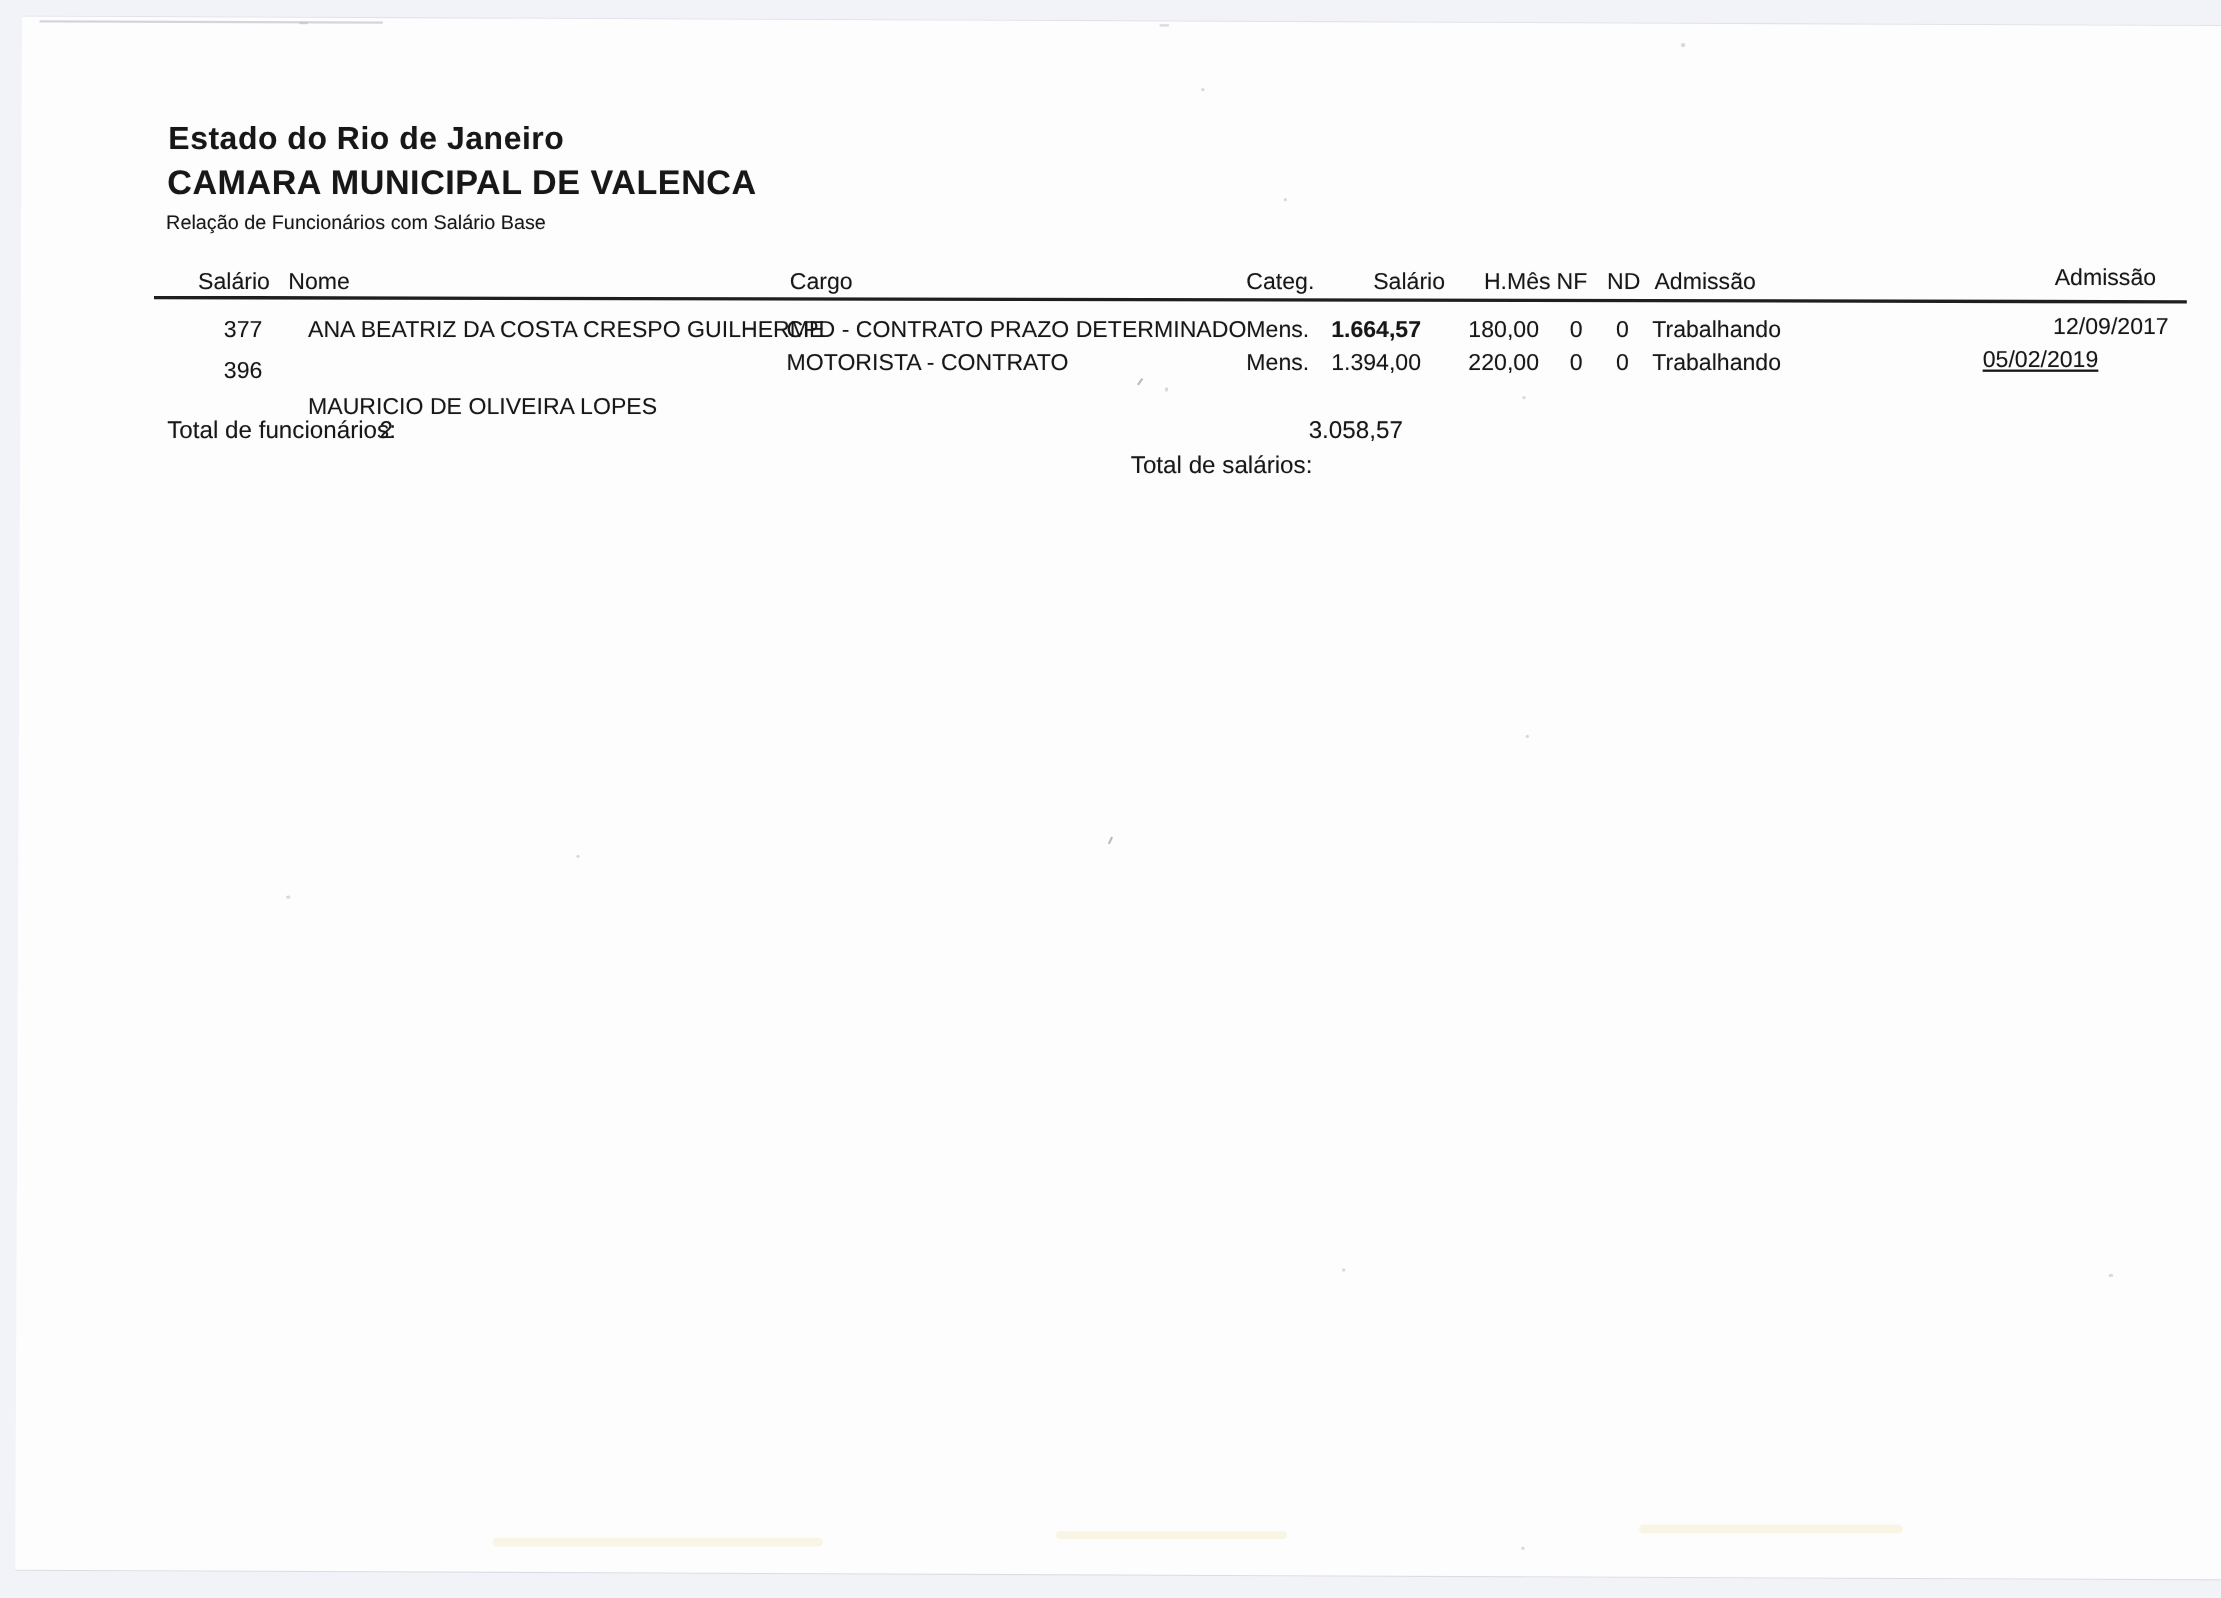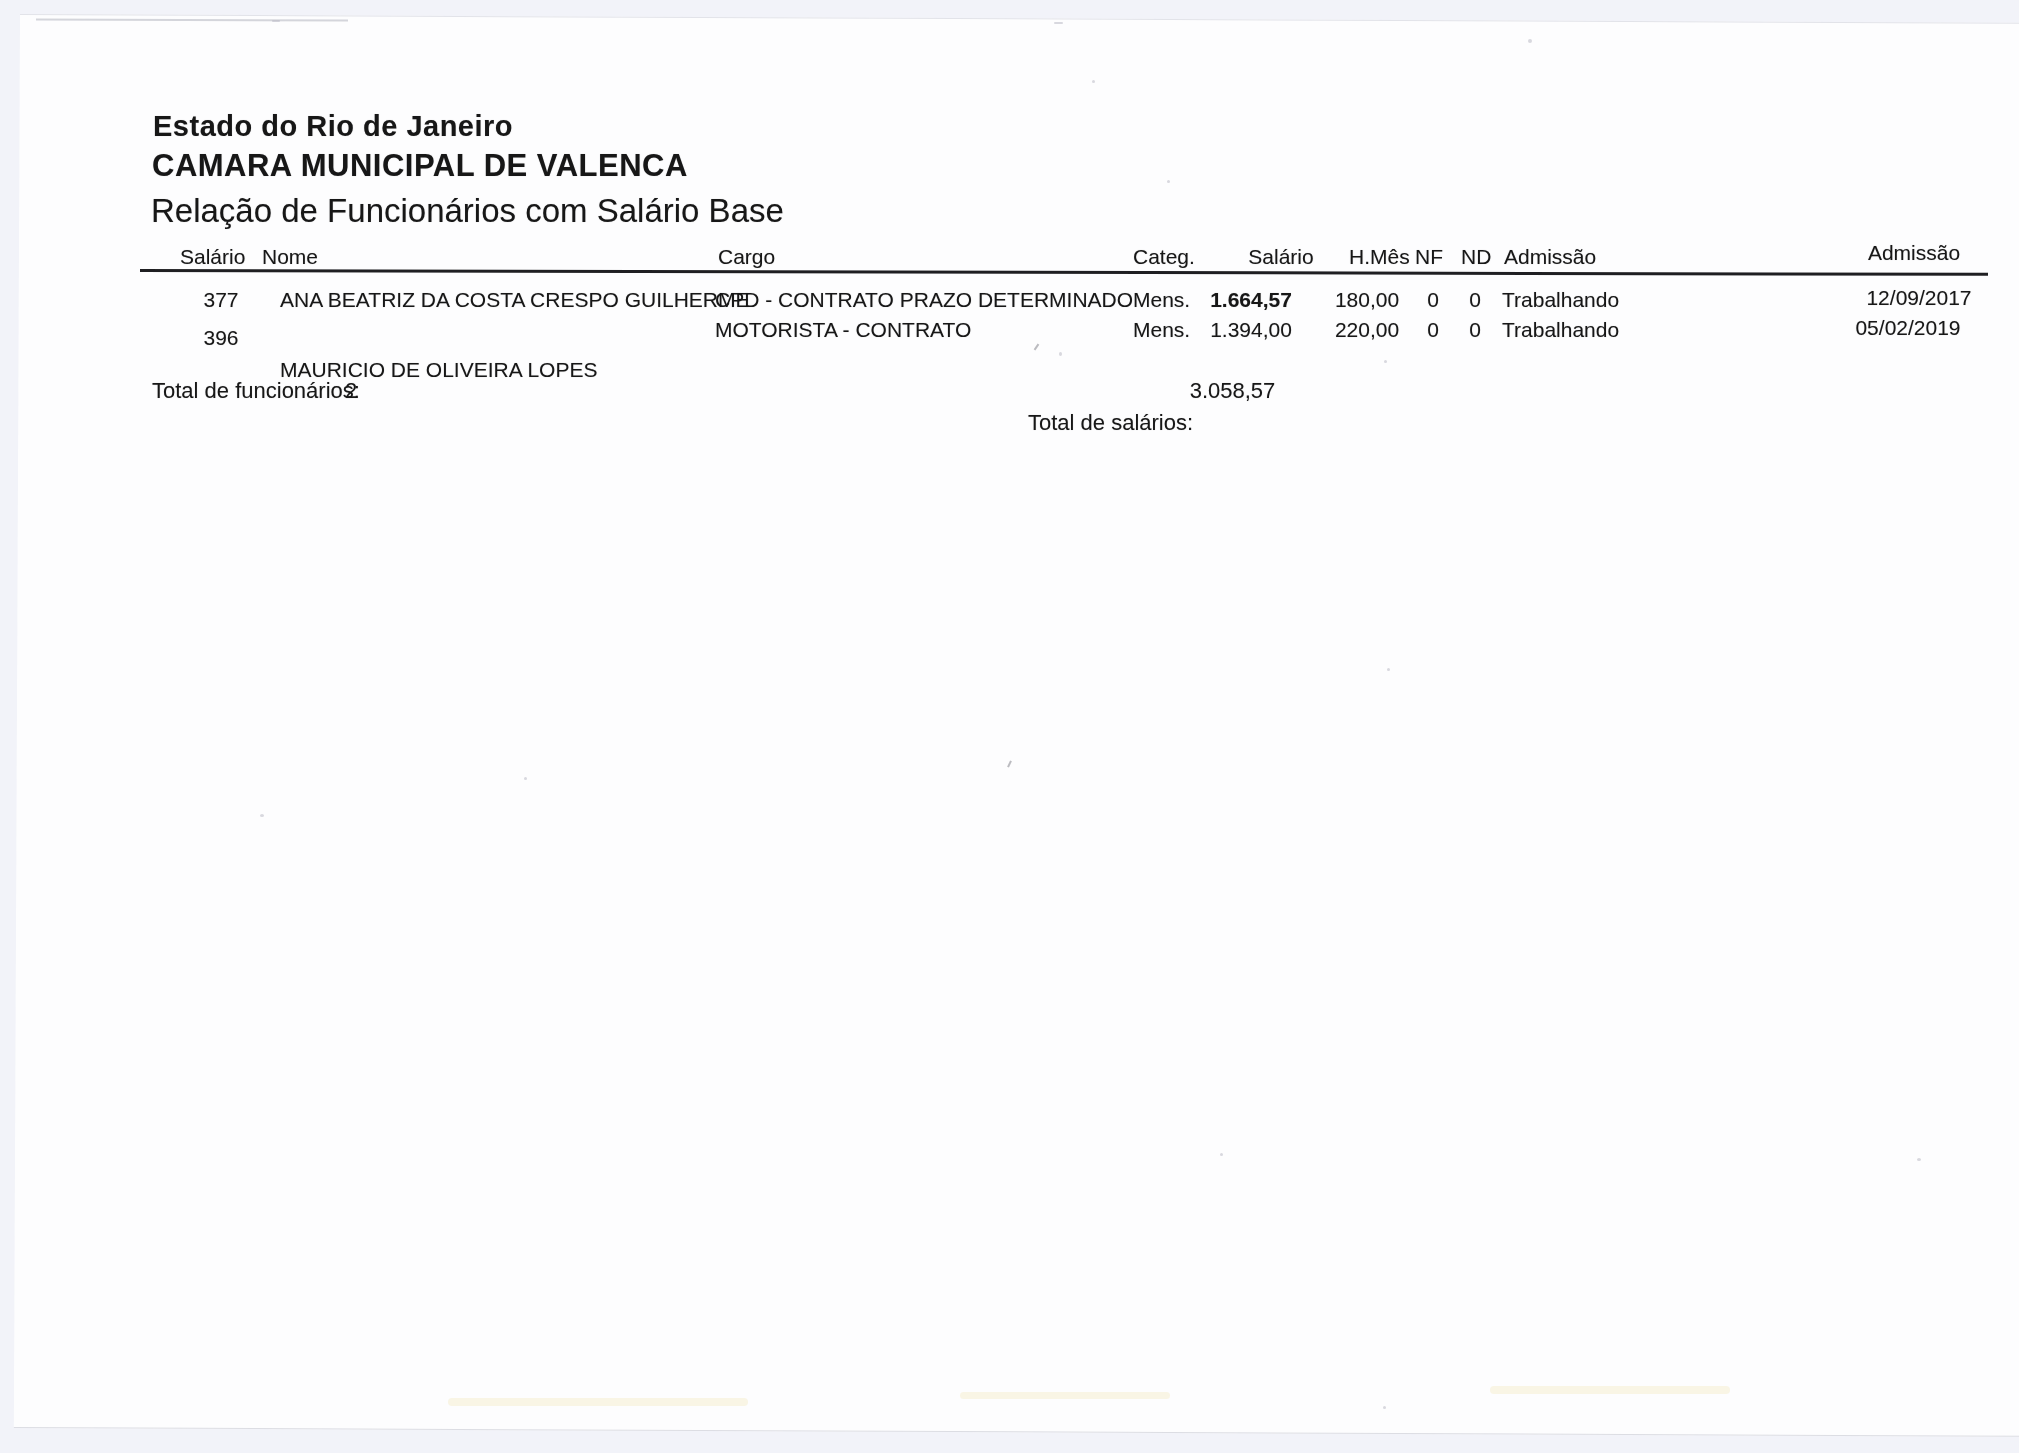--- a/index.html
+++ b/index.html
@@ -18,21 +18,21 @@
     background:#fdfdfe;
     border-top:1px solid #e2e3e9;
     border-bottom:1px solid #dcdde3;
     transform:rotate(0.25deg);
     transform-origin:top left;
   }
   .content{position:absolute;left:0;top:0;width:2019px;height:1453px;}
   .txt{position:absolute;white-space:nowrap;text-shadow:0 0 1px rgba(20,20,20,.25);}
   .title1{font-size:29px;font-weight:bold;letter-spacing:.5px;}
   .title2{font-size:31px;font-weight:bold;letter-spacing:.5px;}
-  .subtitle{font-size:33px;}
+  .subtitle{font-size:18px;}
   .hdr{font-size:21px;}
   .cell{font-size:21px;}
   .tot{font-size:22px;}
   .right{text-align:center;}
   .center{text-align:center;}
   .rule{
     position:absolute;left:140px;top:269px;width:1848px;height:3px;
     background:#1f1f22;transform:rotate(0.12deg);transform-origin:left center;
   }
   .edgeline{
@@ -85,21 +85,21 @@
   <div>
     <div class="txt cell right" style="left:175px;top:326px;width:92px;">396</div>
     <div class="txt cell" style="left:280px;top:318px;margin-top:40px;">MAURICIO DE OLIVEIRA LOPES</div>
     <div class="txt cell" style="left:715px;top:318px;">MOTORISTA - CONTRATO</div>
     <div class="txt cell" style="left:1133px;top:318px;">Mens.</div>
     <div class="txt cell right" style="left:1180px;top:318px;width:142px;">1.394,00</div>
     <div class="txt cell right" style="left:1330px;top:318px;width:74px;">220,00</div>
     <div class="txt cell center" style="left:1420px;top:318px;width:26px;">0</div>
     <div class="txt cell center" style="left:1462px;top:318px;width:26px;">0</div>
     <div class="txt cell" style="left:1502px;top:318px;">Trabalhando</div>
-    <div class="txt cell right" style="left:1834px;top:316px;width:148px;">05/02/2019</div>
+    <div class="txt cell right" style="left:1781px;top:316px;width:148px;text-decoration:underline;">05/02/2019</div>
   </div>
 
   <div class="txt tot" style="left:152px;top:378px;">Total de funcionários:</div>
   <div class="txt tot" style="left:345px;top:378px;">2</div>
   <div class="txt tot" style="left:1028px;top:378px;margin-top:32px;">Total de salários:</div>
   <div class="txt tot right" style="left:1160px;top:378px;width:145px;">3.058,57</div>
 
   <div class="speck" style="left:272px;top:20px;width:8px;height:2px;border-radius:1px;"></div>
   <div class="speck" style="left:1054px;top:22px;width:9px;height:2px;border-radius:1px;"></div>
   <div class="speck" style="left:1528px;top:39px;width:4px;height:4px;"></div>

